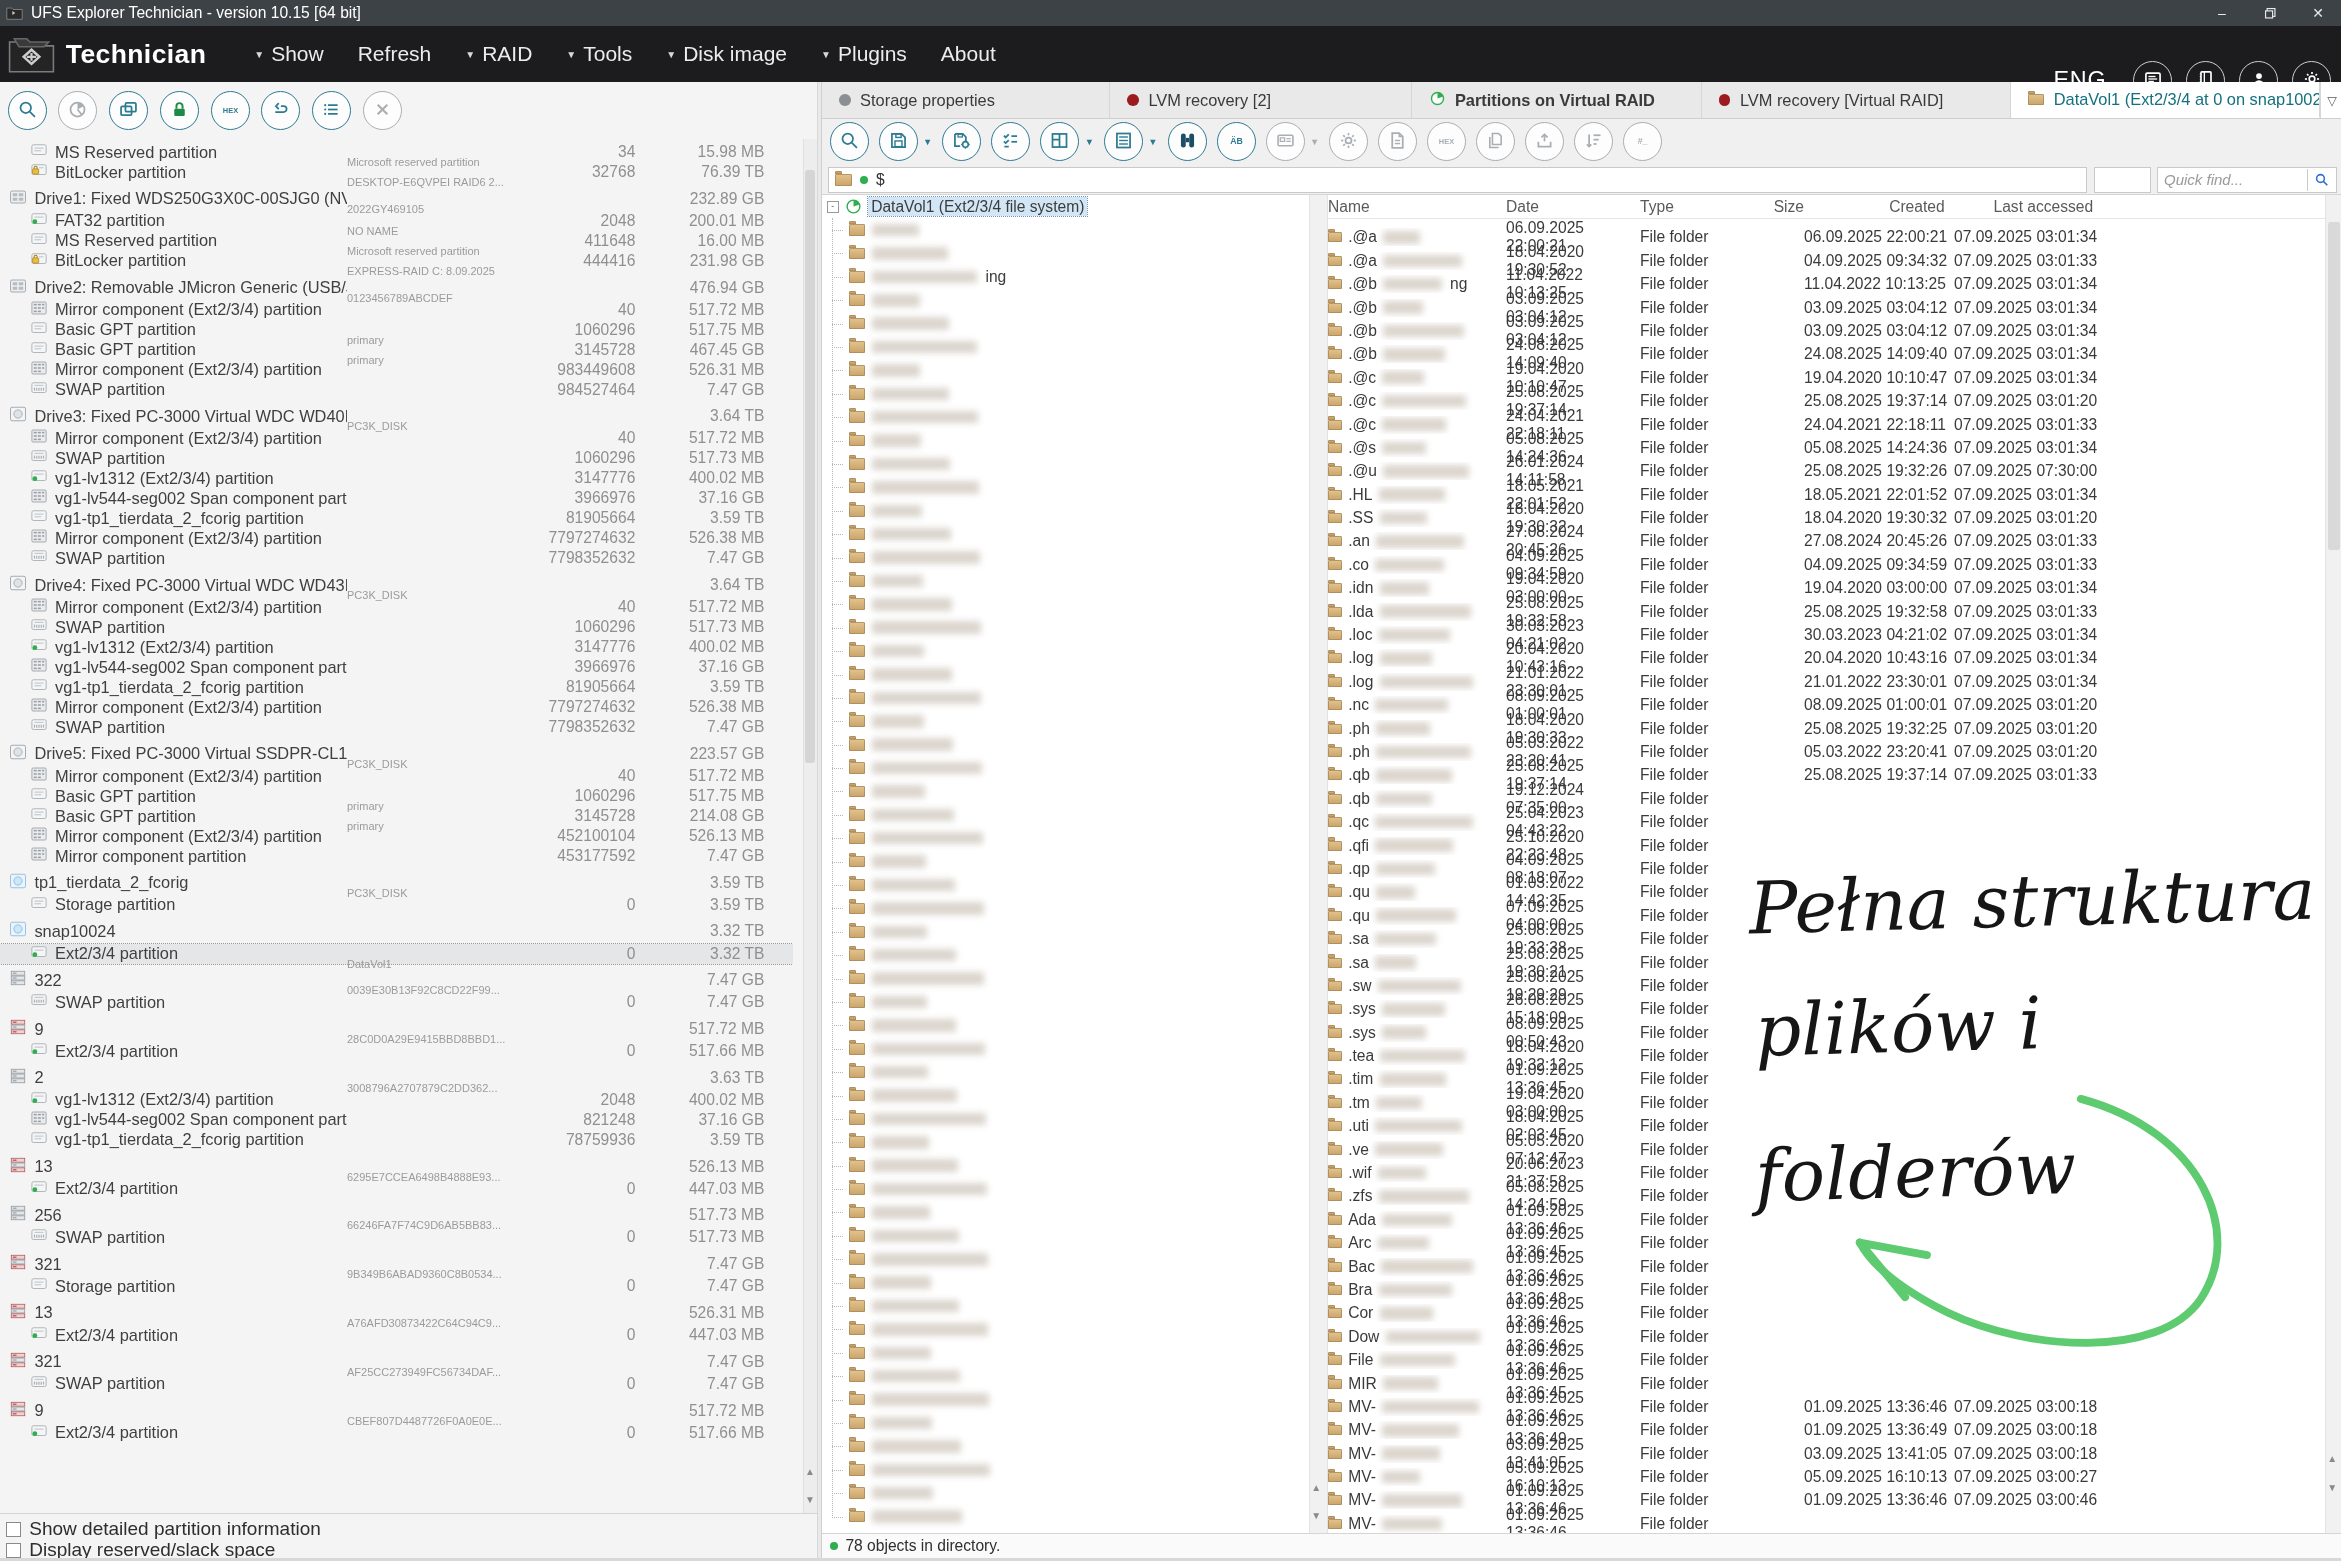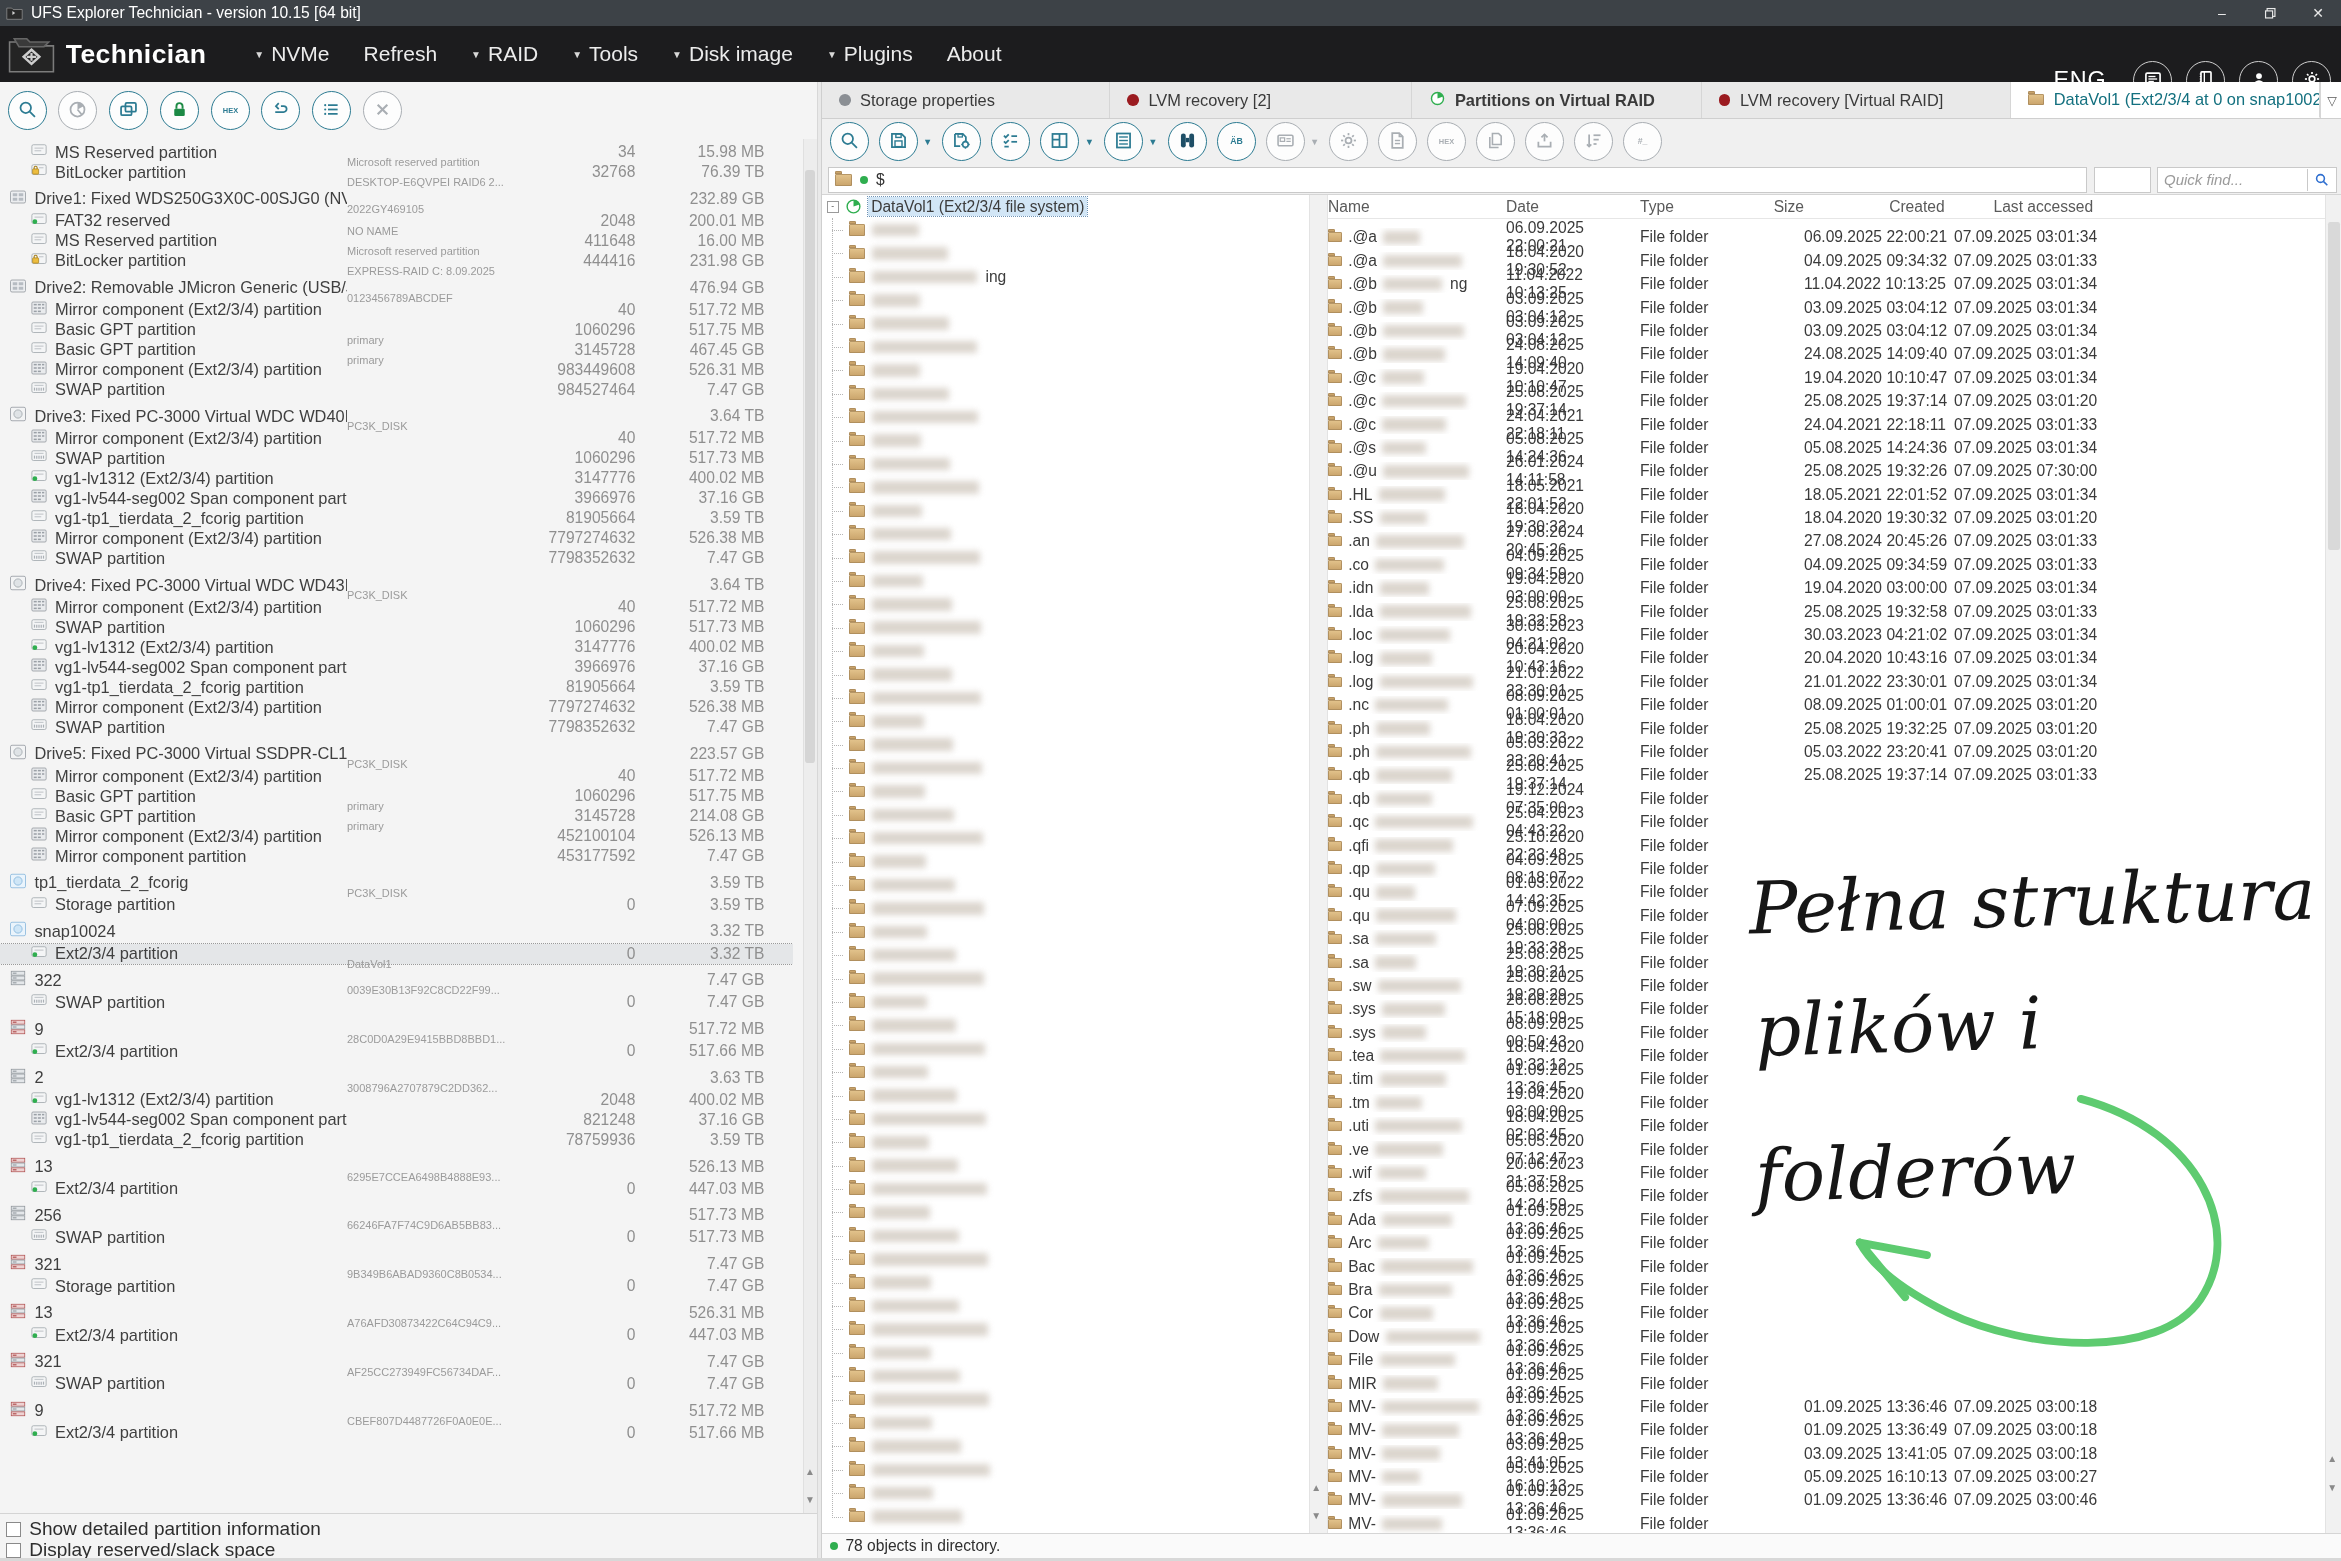--- a/index.html
+++ b/index.html
@@ -119,21 +119,21 @@
   <svg id="brandlogo" viewBox="0 0 30 24">
       <path d="M1 4 h9 l2.5 2.5 H29 v16.5 H1 z" fill="#242424" stroke="#7b7b7b"></path>
       <path d="M4 2 h8 l2 2 h12 l-3 3 H7 z" fill="#3a3a3a" stroke="#666"></path>
       <path d="M15 9 l5 4.5 -5 4.5 -5 -4.5 z" fill="none" stroke="#cdcdcd" stroke-width="1.6"></path>
       <path d="M12 13.5 h6 M15 11 v5" stroke="#cdcdcd" stroke-width="1.4"></path>
     </svg>
   <span id="brandname">Technician</span>
   <div id="menuitems" style="display:flex;align-items:center;">
       <div class="menuitem">
         <span class="menucaret">▼</span>
-        <span>NVMe</span>
+        <span>Show</span>
       </div>
       <div class="menuitem">
         <span>Refresh</span>
       </div>
       <div class="menuitem">
         <span class="menucaret">▼</span>
         <span>RAID</span>
       </div>
       <div class="menuitem">
         <span class="menucaret">▼</span>
@@ -296,21 +296,21 @@
         <span class="oo"></span>
         <span class="ss">232.89 GB</span>
       </div>
       <div class="srow">
         <span class="nm ind1">
           <span><svg viewBox="0 0 24 24">
               <rect x="2.5" y="5" width="19" height="13" rx="2" fill="#f4f5f6" stroke="#9aa0a6"></rect>
               <line x1="6" y1="9.5" x2="18" y2="9.5" stroke="#c3c7cb" stroke-width="1.5"></line>
               <circle cx="6.5" cy="15.5" r="3.2" fill="#2fae4f"></circle>
             </svg></span>
-          <span>FAT32 reserved</span>
+          <span>FAT32 partition</span>
         </span>
         <span class="vv">NO NAME</span>
         <span class="oo">2048</span>
         <span class="ss">200.01 MB</span>
       </div>
       <div class="srow">
         <span class="nm ind1">
           <span><svg viewBox="0 0 24 24">
               <rect x="2.5" y="5" width="19" height="13" rx="2" fill="#f4f5f6" stroke="#9aa0a6"></rect>
               <line x1="6" y1="9.5" x2="18" y2="9.5" stroke="#c3c7cb" stroke-width="1.5"></line>

